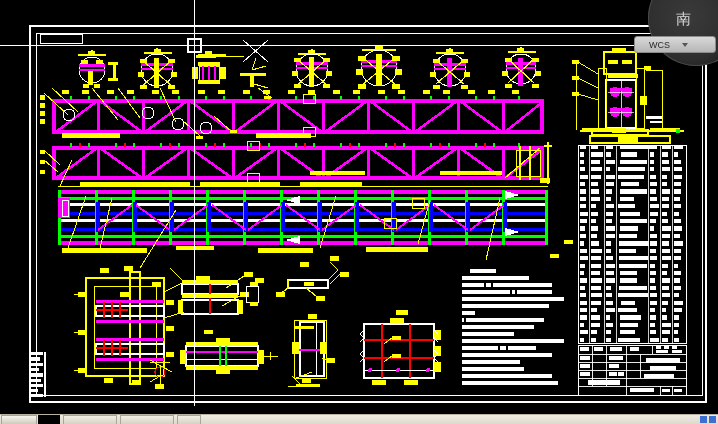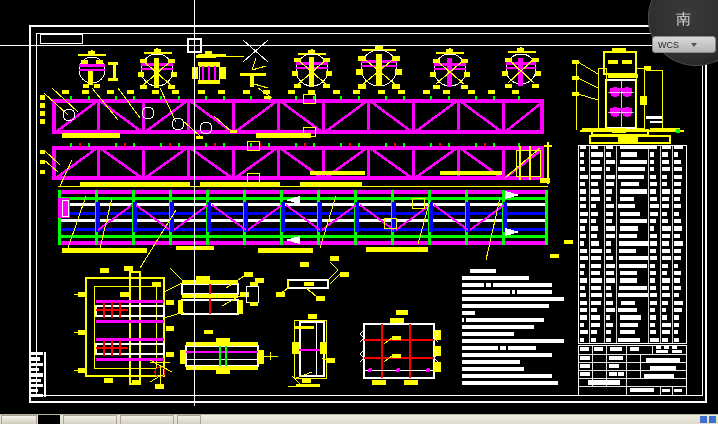--- a/index.html
+++ b/index.html
@@ -16,21 +16,21 @@
     position:absolute;right:-26px;top:-30px;width:96px;height:96px;border-radius:50%;
     background:radial-gradient(circle at 42% 48%, #3a3a3a 0%, #2e2e2e 58%, #242424 72%, #1a1a1a 100%);
     box-shadow:0 0 0 1px #4a4a4a inset;
   }
   #viewcube .compass-label{
     position:absolute;left:28px;top:42px;color:#d8d8d8;font-size:15px;line-height:15px;
     font-family:"DejaVu Sans",sans-serif;
   }
   #wcs{
     position:absolute;right:2px;top:36px;height:15px;min-width:52px;
-    display:flex;align-items:center;gap:12px;padding:0 5px;
+    display:flex;align-items:center;gap:12px;padding:0 14px;
     background:linear-gradient(#d9d9d9,#b6b6b6);
     border:1px solid #8b8b8b;border-radius:3px;
     color:#2a2a2a;font-size:9px;font-family:"Liberation Sans",sans-serif;
   }
   #wcs .caret{width:0;height:0;border-left:3.5px solid transparent;border-right:3.5px solid transparent;border-top:4px solid #555;}
 
   
   #cursor{position:absolute;left:0;top:0;width:718px;height:406px;pointer-events:none;}
 
   

